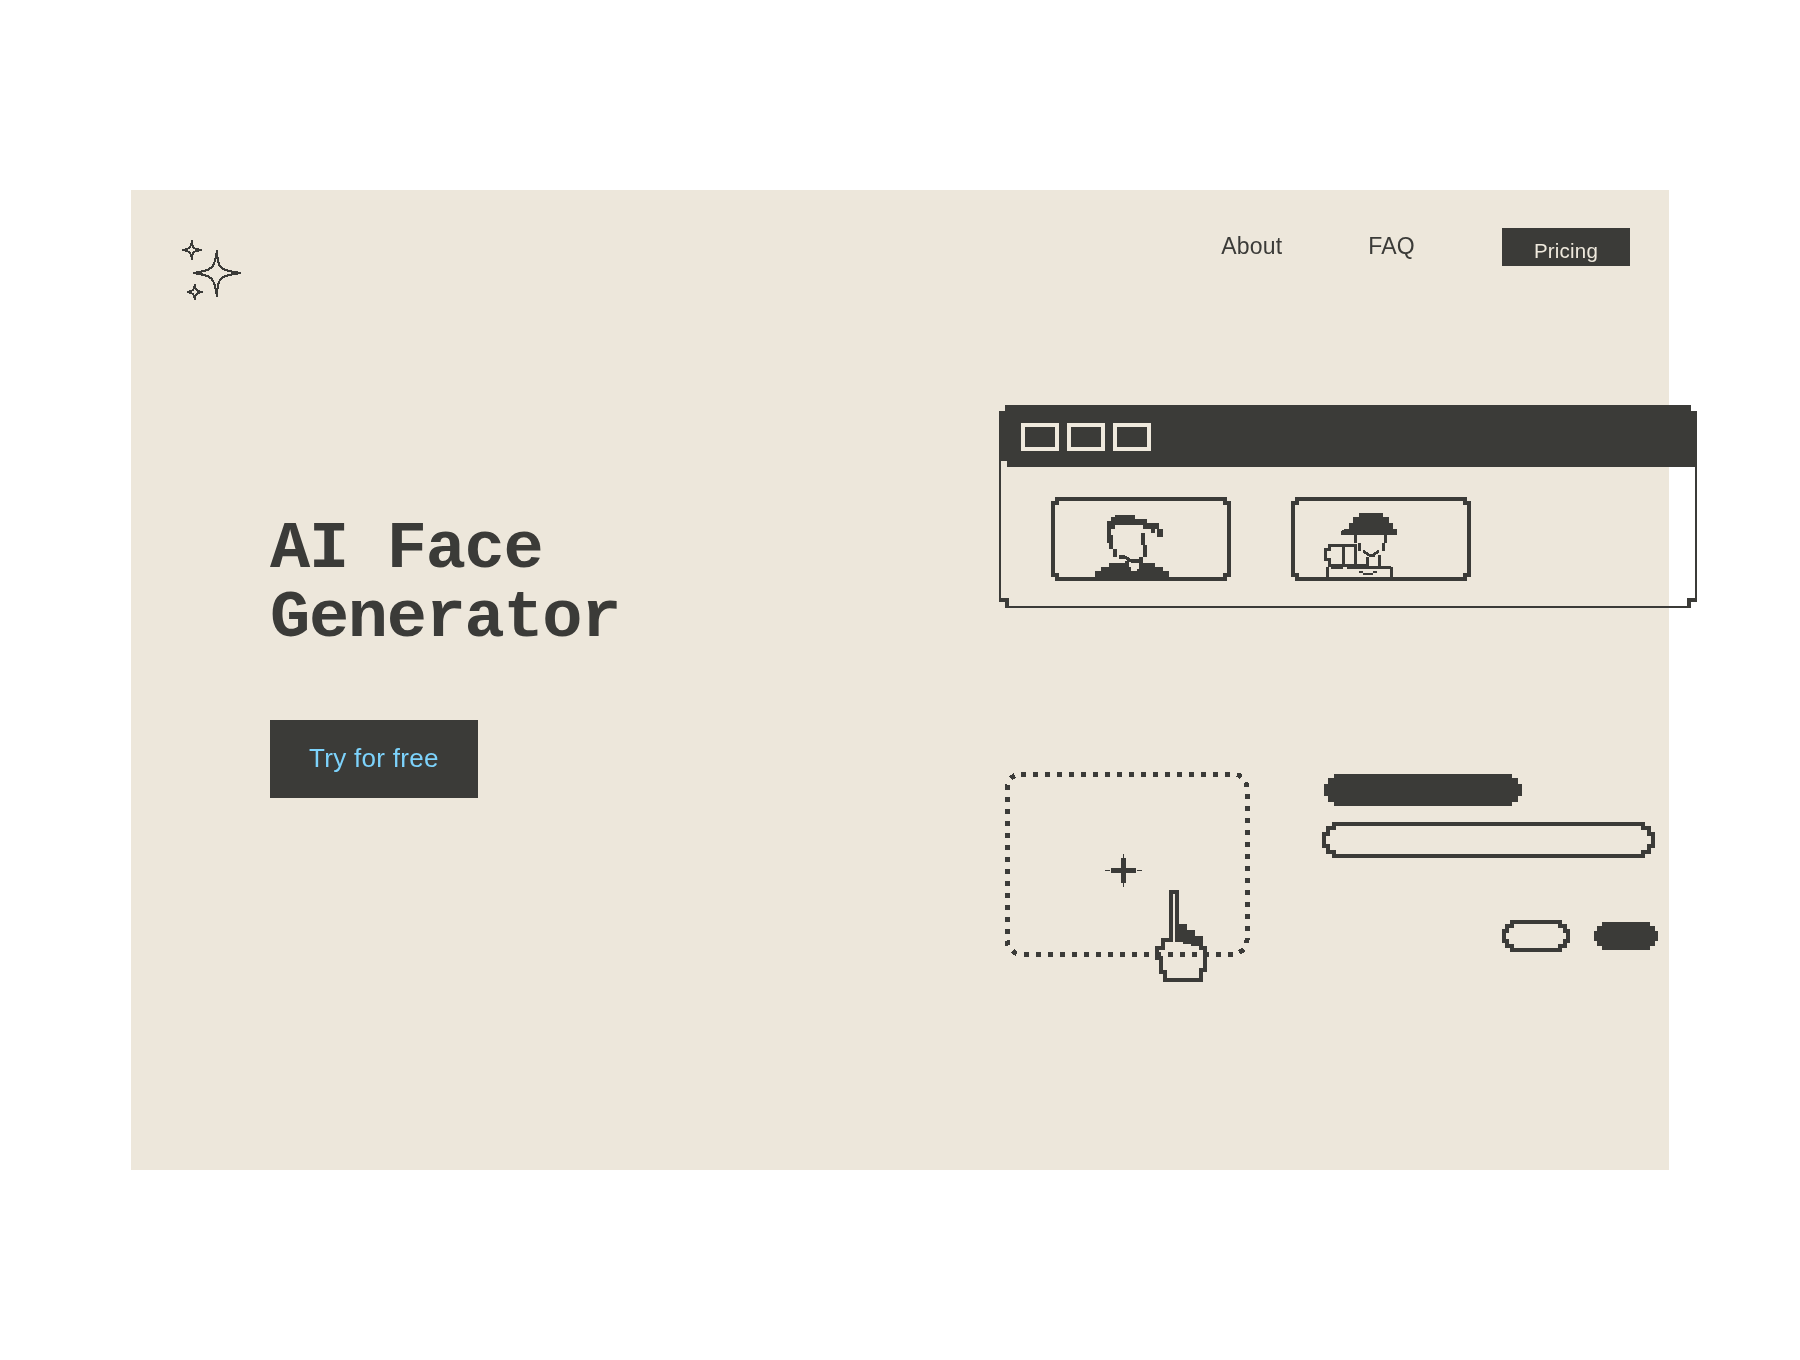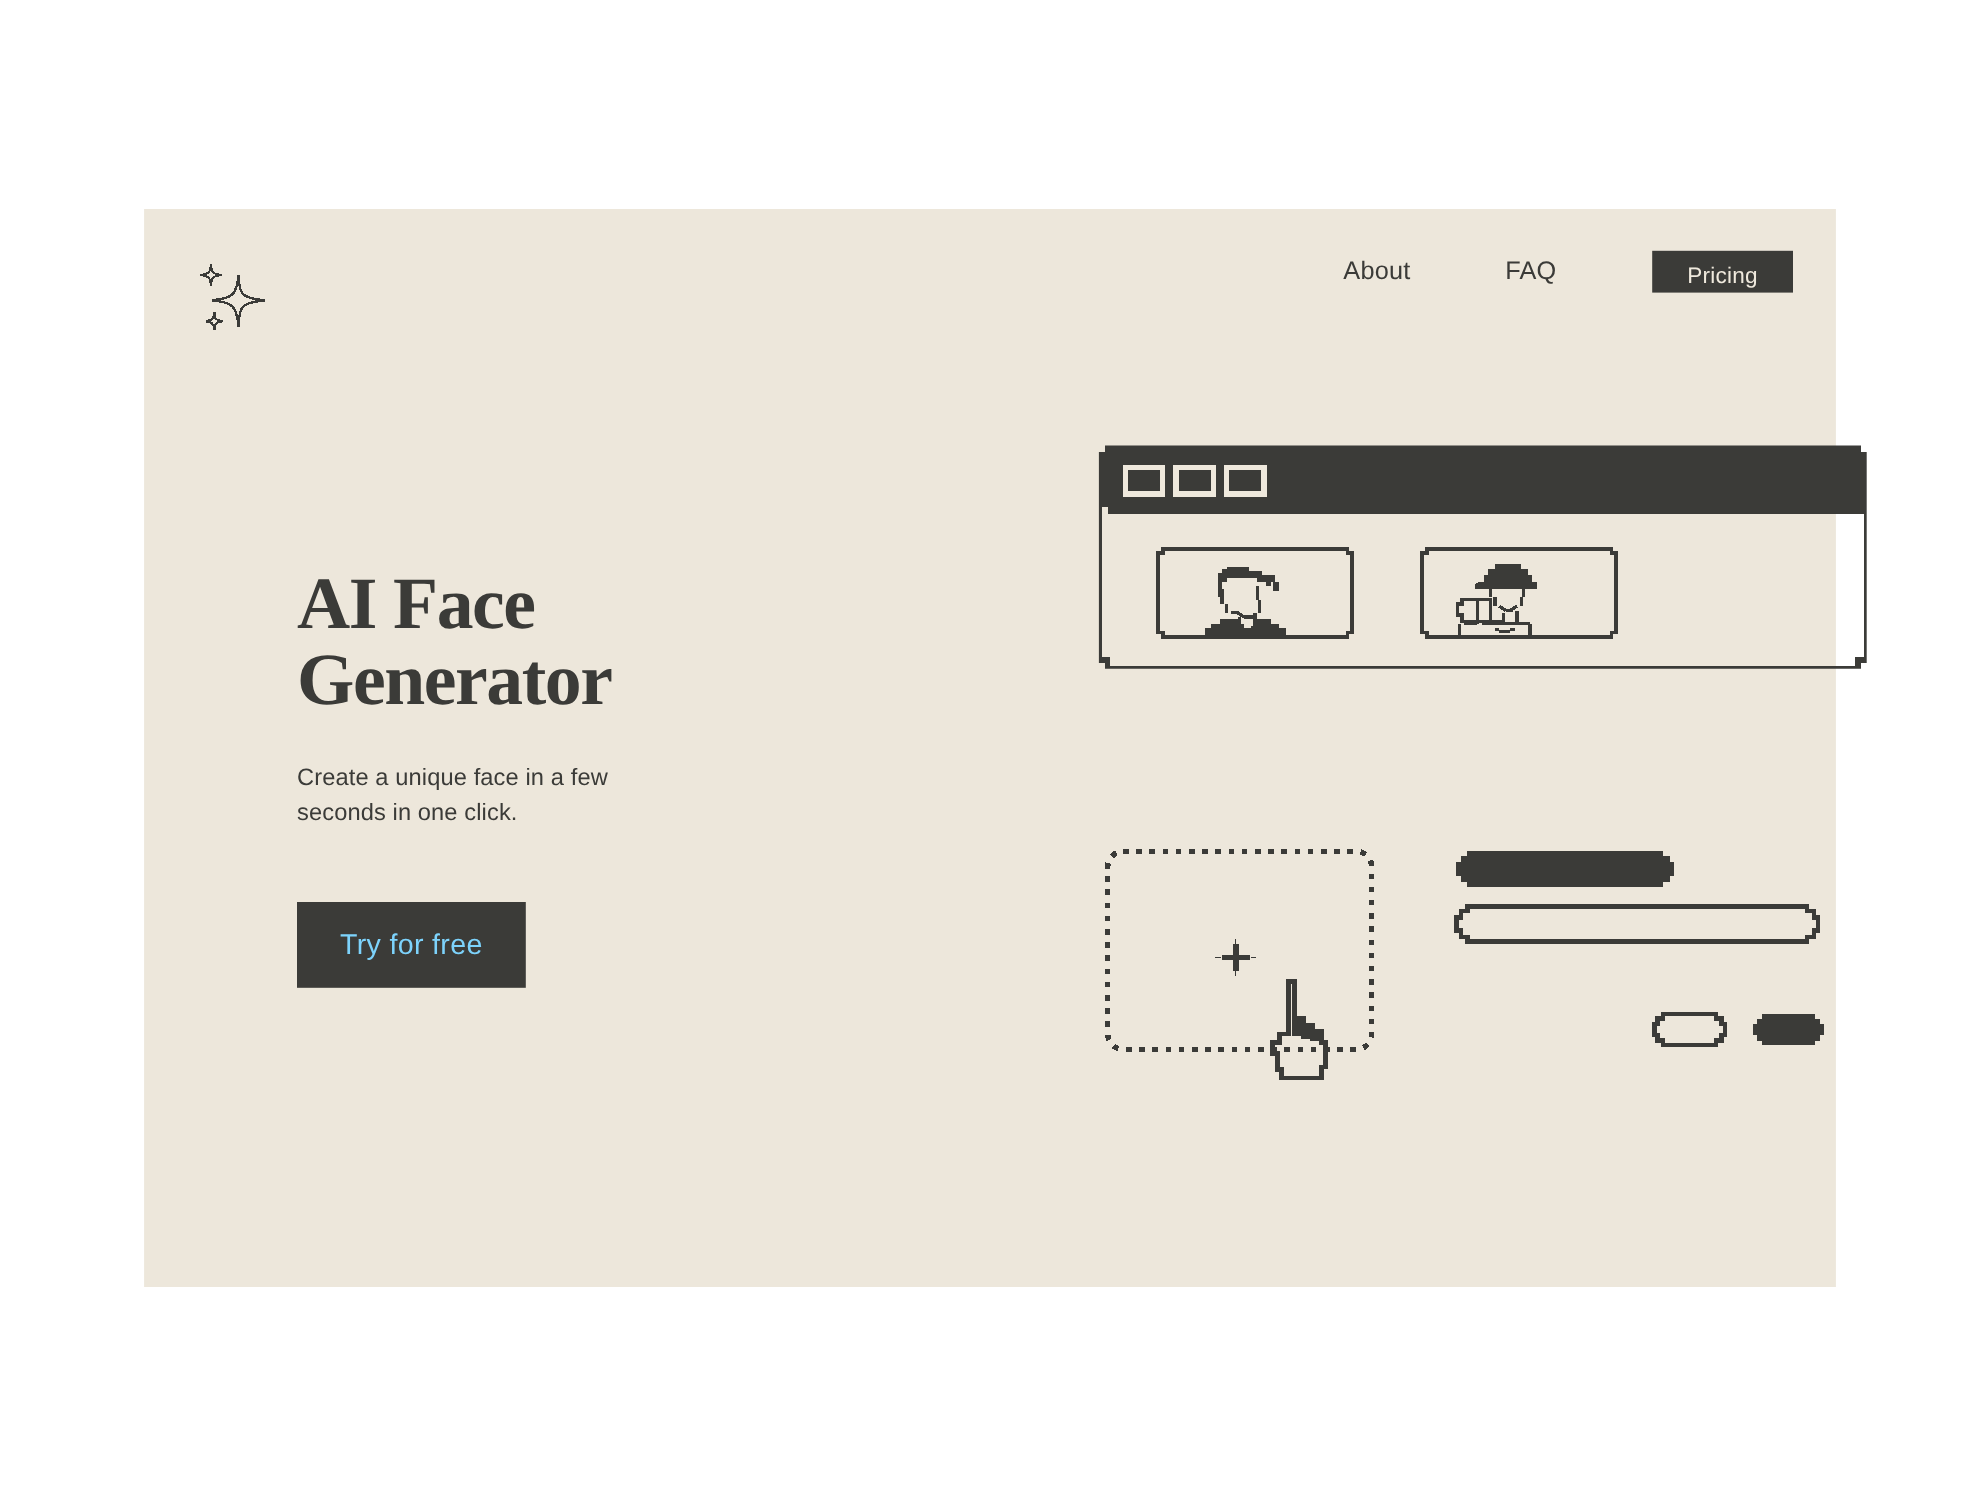--- a/index.html
+++ b/index.html
@@ -85,21 +85,21 @@
     top: 325px;
     width: 520px;
   }
 
   .headline {
     font-size: 67px;
     line-height: 1.03;
     font-weight: 800;
     color: #3B3B38;
     letter-spacing: -1.3px;
-    font-family: Liberation Serif, serif;
+    font-family: Liberation Mono, monospace;
     font-stretch: condensed;
     white-space: pre-line;
   }
 
   .subhead {
     margin-top: 39px;
     font-size: 21.5px;
     line-height: 1.42;
     color: #3B3B38;
     letter-spacing: 0.1px;
@@ -182,22 +182,20 @@
         <a class="nav-link faq" href="#">FAQ</a>
         <button class="pricing-btn">Pricing</button>
       </div>
 
     </div>
 
     <div class="left-col">
       <h1 class="headline">AI Face
 Generator</h1>
 
-      <p class="subhead">Create a unique face in a few
-seconds in one click.</p>
 
       <button class="cta-btn">Try for free</button>
     </div>
 
     <div class="illus">
 
       <div class="browser">
         <svg width="698" height="203" viewBox="0 0 349 101.5">
 
           <path d="M4 0 H345 V4 H349 V97.5 H345 V101.5 H4 V97.5 H0 V4 H4 Z" fill="none" stroke="#3B3B38" stroke-width="2.4"></path>

